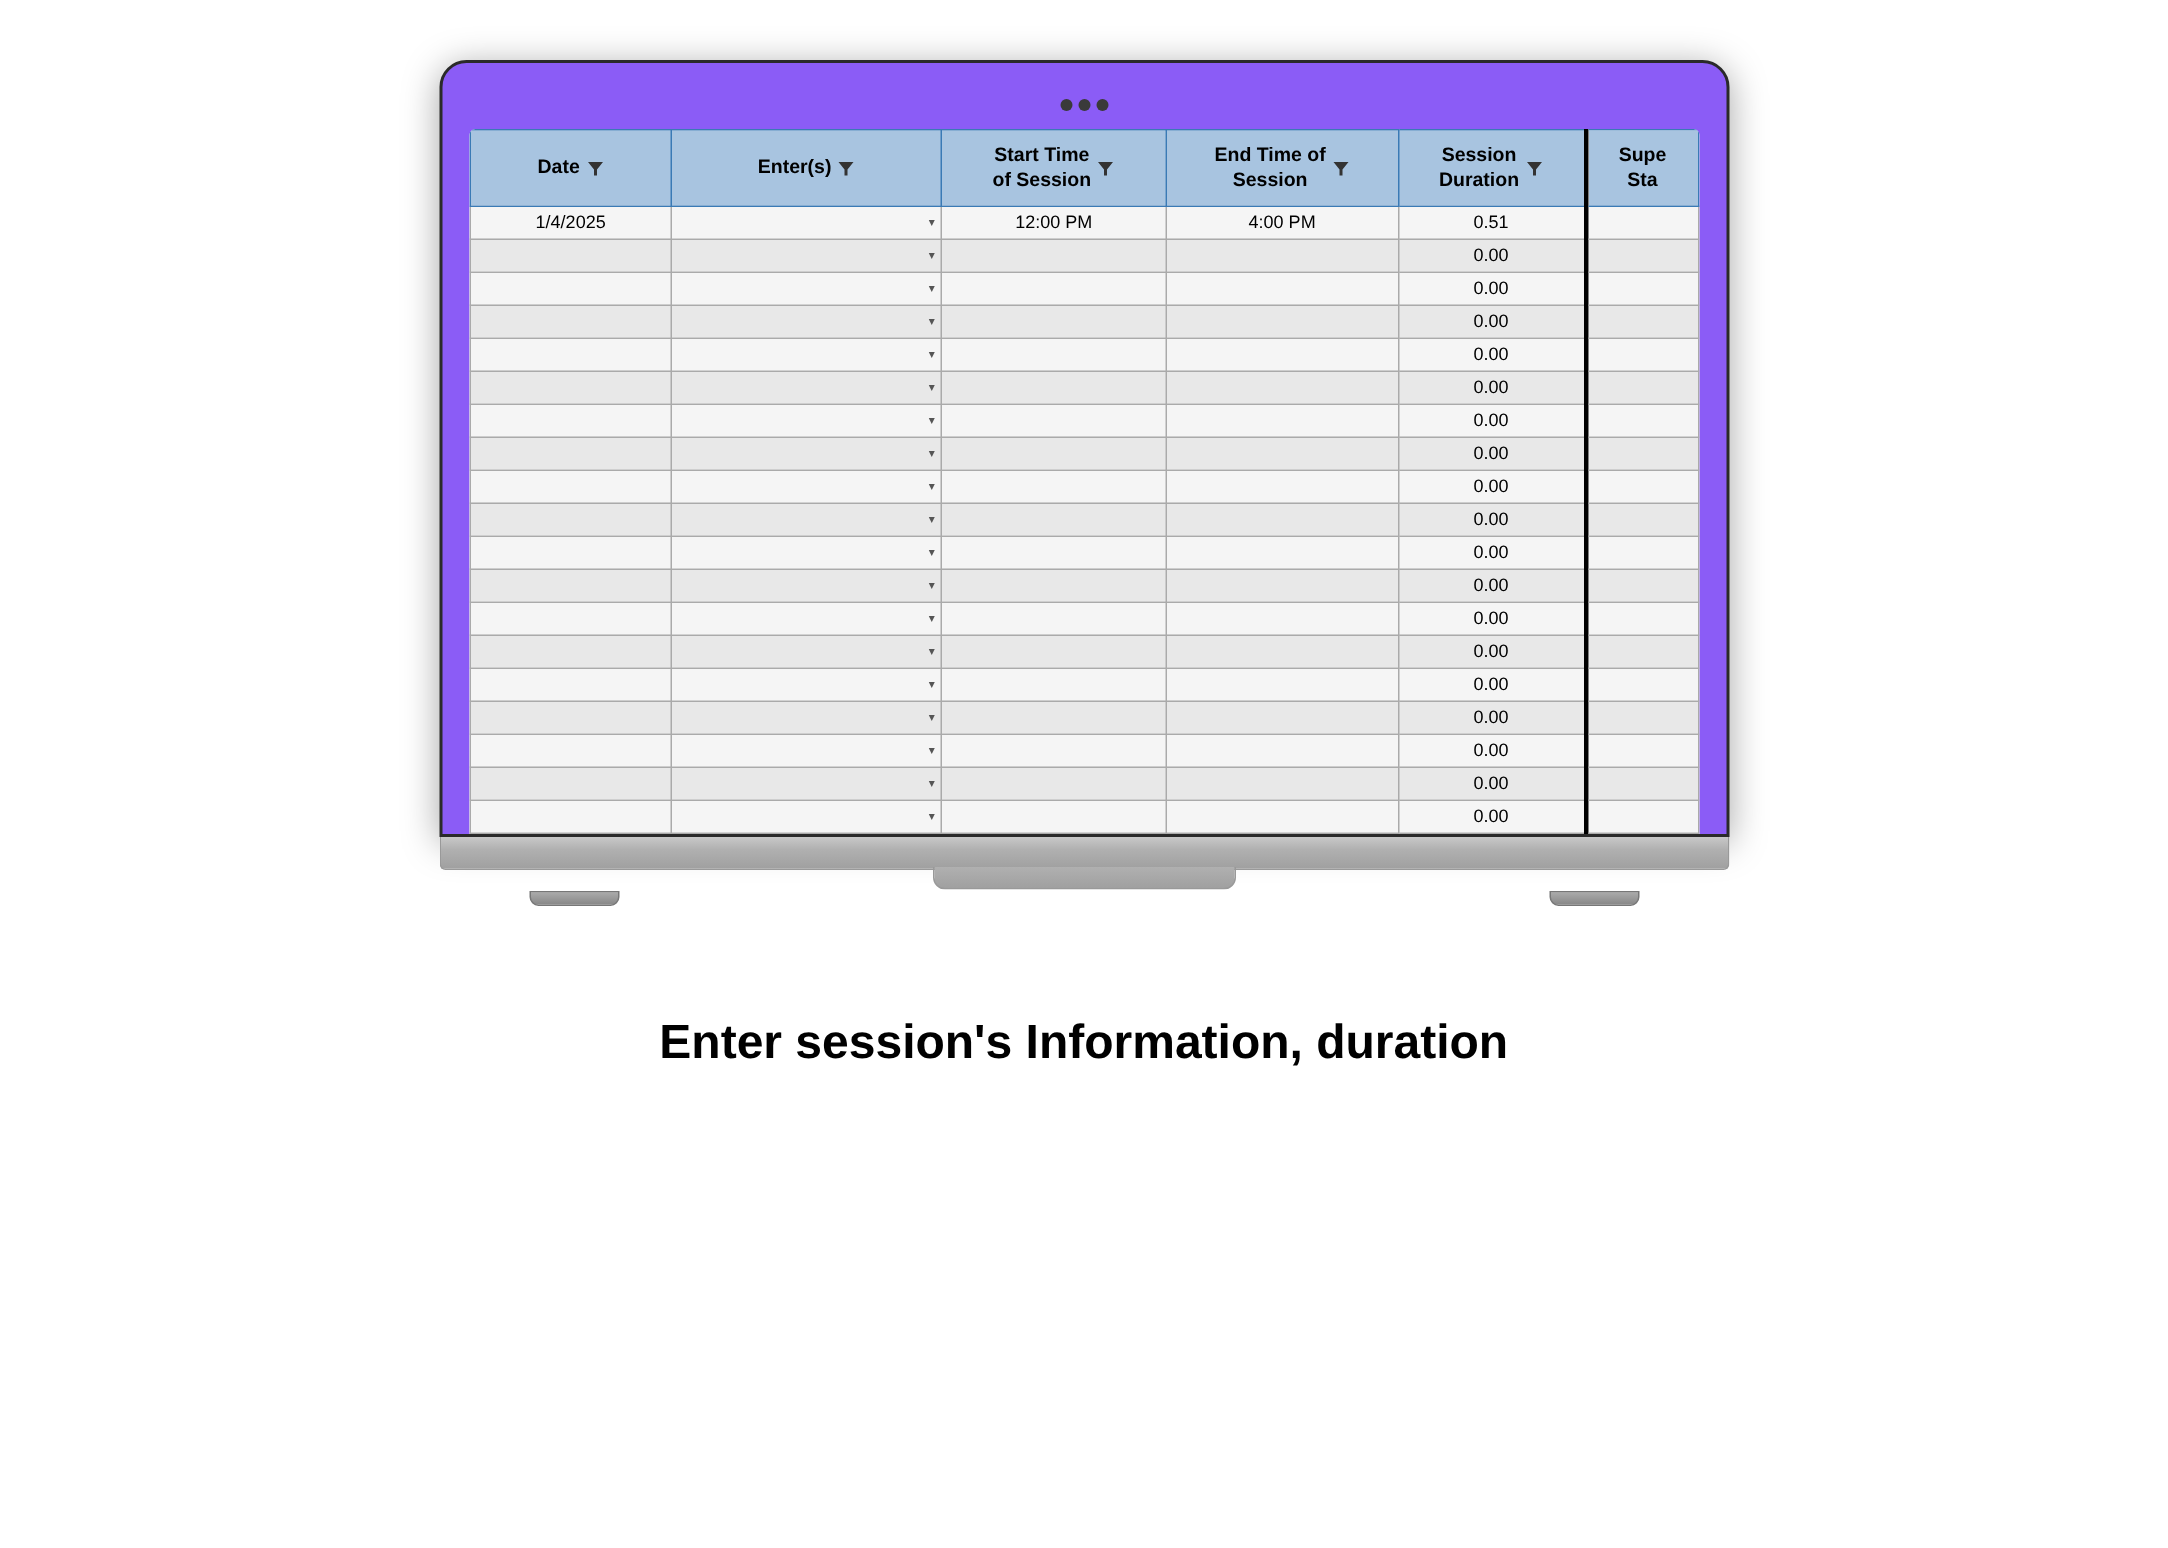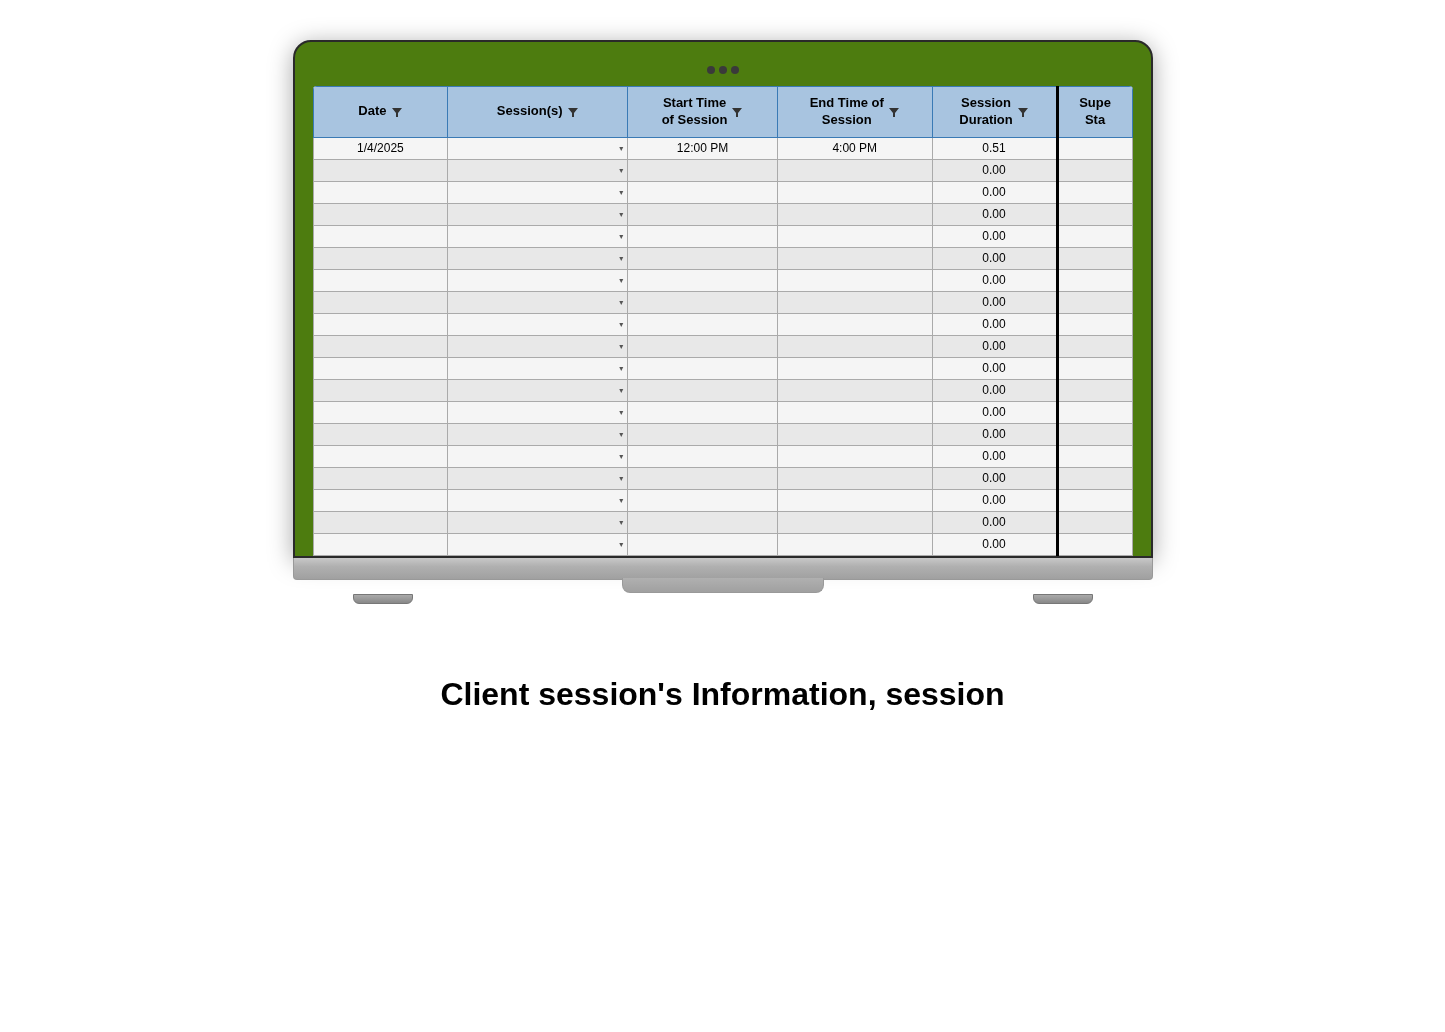--- a/index.html
+++ b/index.html
@@ -16,21 +16,21 @@
     }
 
     
     .laptop-wrapper {
       position: relative;
       width: 860px;
       margin-bottom: 40px;
     }
 
     .laptop-screen-bezel {
-      background: #4d7c0f;
+      background: #8b5cf6;
       border-radius: 18px 18px 0 0;
       padding: 18px 18px 0 18px;
       box-shadow: 0 4px 24px rgba(0,0,0,0.35);
       border: 2px solid #2a2a2a;
     }
 
     .laptop-camera-bar {
       display: flex;
       justify-content: center;
       align-items: center;
@@ -186,21 +186,21 @@
             <th>
               <div class="header-inner">
                 <span>Date</span>
                 <svg class="filter-icon" viewBox="0 0 12 12" xmlns="http://www.w3.org/2000/svg">
                   <polygon points="1,2 11,2 7,7 7,11 5,11 5,7" fill="#333"></polygon>
                 </svg>
               </div>
             </th>
             <th>
               <div class="header-inner">
-                <span>Session(s)</span>
+                <span>Enter(s)</span>
                 <svg class="filter-icon" viewBox="0 0 12 12" xmlns="http://www.w3.org/2000/svg">
                   <polygon points="1,2 11,2 7,7 7,11 5,11 5,7" fill="#333"></polygon>
                 </svg>
               </div>
             </th>
             <th>
               <div class="header-inner">
                 <span>Start Time<br>of Session</span>
                 <svg class="filter-icon" viewBox="0 0 12 12" xmlns="http://www.w3.org/2000/svg">
                   <polygon points="1,2 11,2 7,7 7,11 5,11 5,7" fill="#333"></polygon>
@@ -426,14 +426,14 @@
     </div>
   </div>
   <div class="laptop-base"></div>
   <div class="laptop-feet">
     <div class="laptop-foot"></div>
     <div class="laptop-foot"></div>
   </div>
 </div>
 
 <div class="caption">
-  <span>Client session's Information, session</span><br>
+  <span>Enter session's Information, duration</span><br>
 </div>
 
 </body></html>

